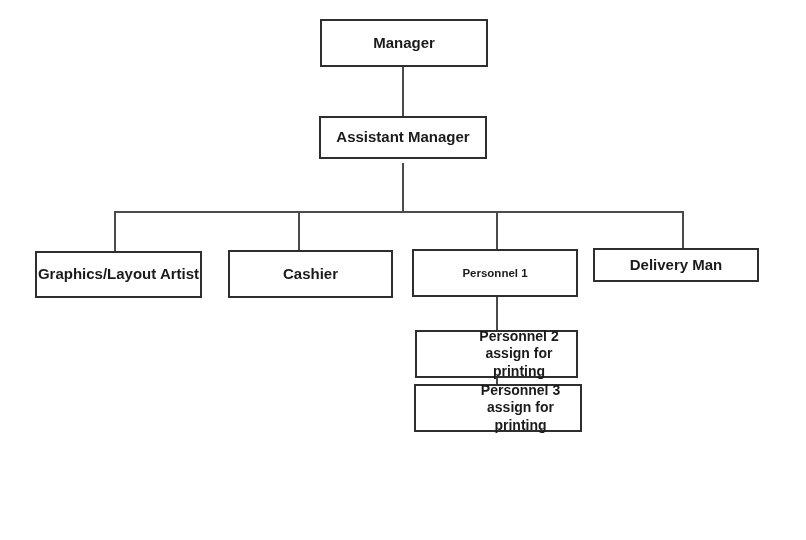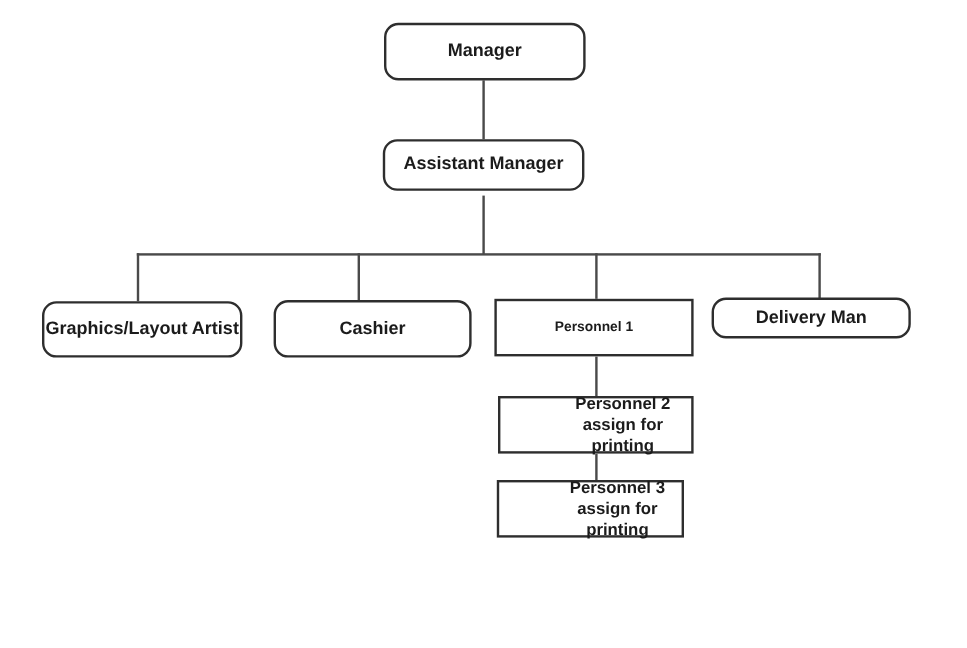--- a/index.html
+++ b/index.html
@@ -24,41 +24,41 @@
     flex-direction: column;
     align-items: center;
     justify-content: center;
     text-align: center;
     color: #1b1b1b;
     font-weight: bold;
     line-height: 1.25;
     z-index: 2;
   }
   .node .lbl { display: block; }
-  .size-lg { font-size: 15px; border-radius: 12px; }
+  .size-lg { font-size: 15px; }
   .size-md { font-size: 14px; padding-left: 45px; }
   .size-sm { font-size: 11.5px; line-height: 1.3; }
 
   .conn {
     position: absolute;
     background: #4a4a4a;
     z-index: 1;
   }
   .conn.v { width: 2px; }
   .conn.h { height: 2px; }
 
   
   #n-manager            { left: 320px; top: 19px;  width: 168px; height: 48px; }
   #n-assistant-manager  { left: 319px; top: 116px; width: 168px; height: 43px; }
   #n-graphics           { left: 35px;  top: 251px; width: 167px; height: 47px; }
   #n-cashier            { left: 228px; top: 250px; width: 165px; height: 48px; }
   #n-personnel-1        { left: 412px; top: 249px; width: 166px; height: 48px; }
   #n-delivery-man       { left: 593px; top: 248px; width: 166px; height: 34px; }
   #n-personnel-2        { left: 415px; top: 330px; width: 163px; height: 48px; }
-  #n-personnel-3        { left: 414px; top: 400px; width: 156px; height: 48px; }
+  #n-personnel-3        { left: 414px; top: 384px; width: 168px; height: 48px; }
 
   
   #c-mgr-asst   { left: 402px; top: 67px;  height: 49px; }
   #c-asst-bus   { left: 402px; top: 163px; height: 49px; }
   #c-bus        { left: 114px; top: 211px; width: 570px; }
   #c-drop-graphics  { left: 114px; top: 211px; height: 40px; }
   #c-drop-cashier   { left: 298px; top: 211px; height: 40px; }
   #c-drop-personnel1{ left: 496px; top: 211px; height: 39px; }
   #c-drop-delivery  { left: 682px; top: 211px; height: 38px; }
   #c-p1-p2      { left: 496px; top: 297px; height: 34px; }

